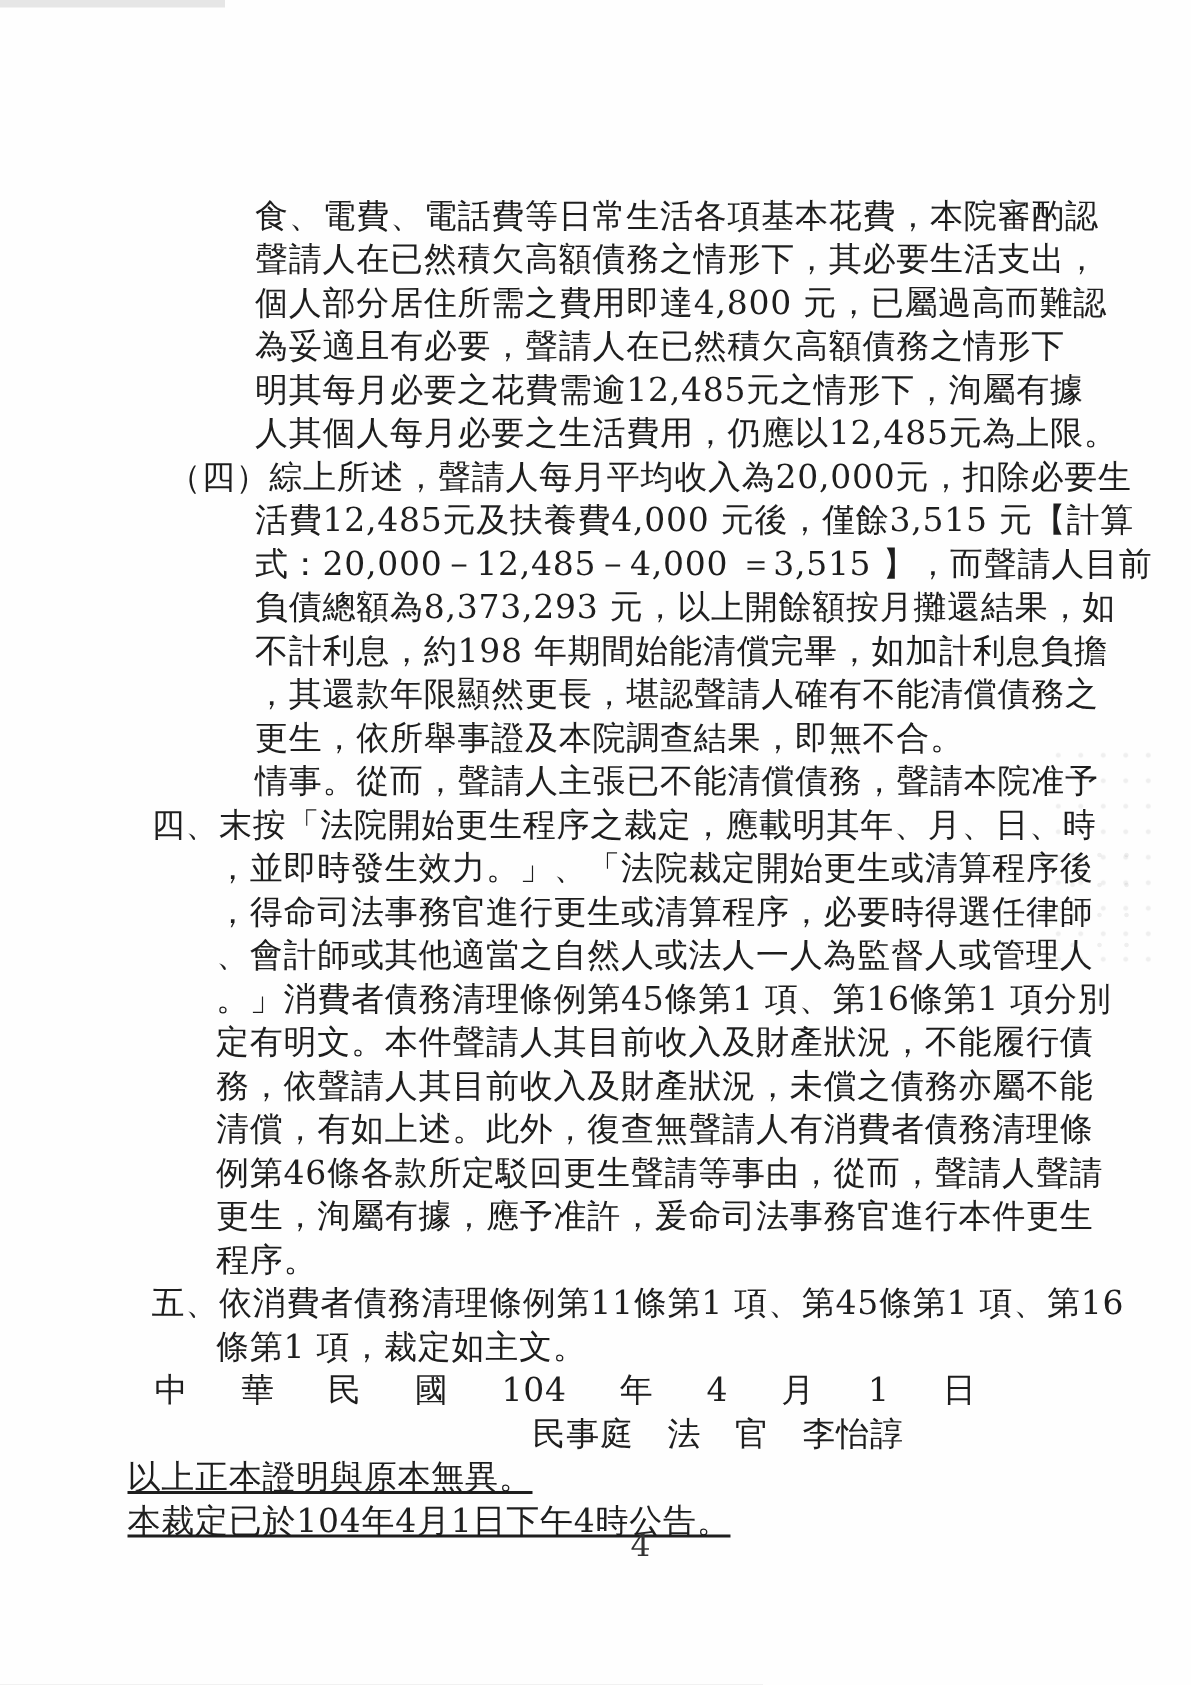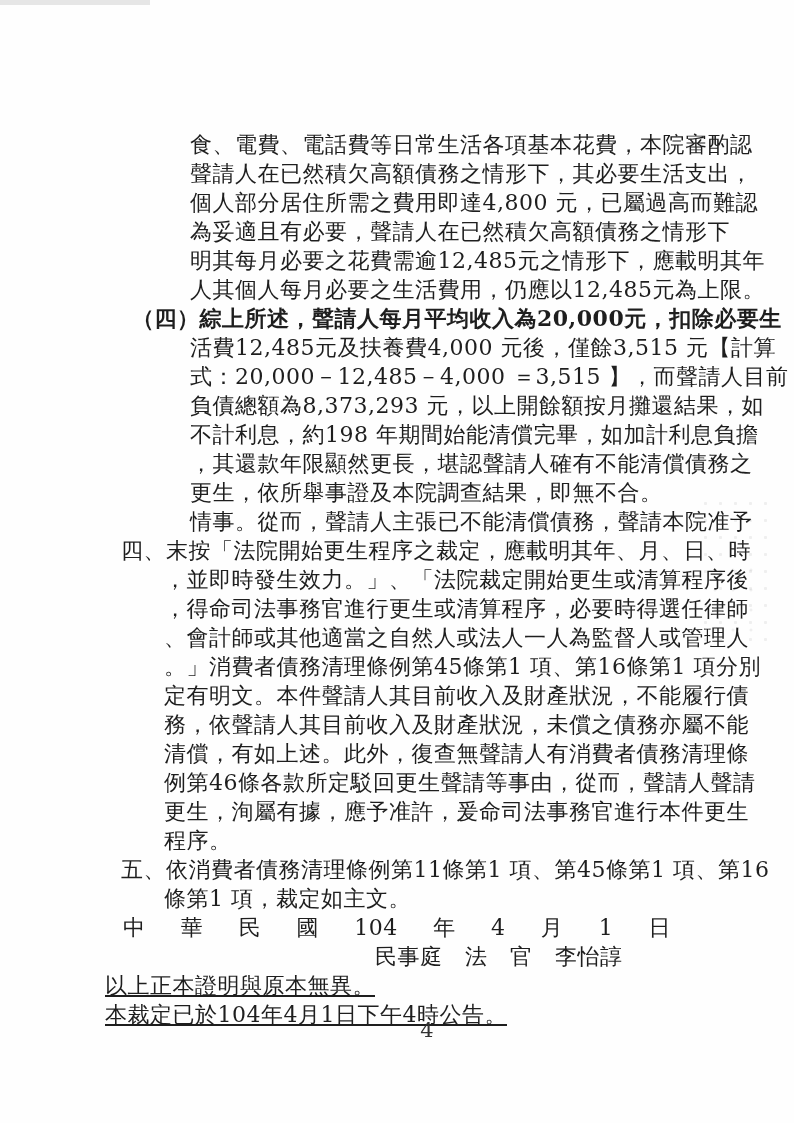--- a/index.html
+++ b/index.html
@@ -18,26 +18,25 @@
     color: #1e1e1e;
   }
   .doc-body {
     position: absolute;
     top: 130px;
     left: 0;
     right: 0;
     font-size: 22px;
     line-height: 29px;
     letter-spacing: 0.5px;
-    margin-left: 20px;
   }
   .line { white-space: pre; }
   
   .cont3  { padding-left: 170px; }  
-  .start2 { padding-left: 112px; font-weight: bold; }  
+  .start2 { padding-left: 112px; }  
   .start1 { padding-left: 101px; }  
   .cont2  { padding-left: 144px; }  
   .flush  { padding-left: 85px; text-decoration: underline;  }  
 
   .date-line {
     display: flex;
     justify-content: space-between;
     margin-left: 103px;
     width: 548px;
   }
@@ -97,21 +96,21 @@
   <div class="artifact-dots"></div>
   <div class="artifact-dots-2"></div>
 
   <div class="doc-body">
 
     <div>
         <div class="line cont3">食、電費、電話費等日常生活各項基本花費，本院審酌認</div>
         <div class="line cont3">聲請人在已然積欠高額債務之情形下，其必要生活支出，</div>
         <div class="line cont3">個人部分居住所需之費用即達4,800 元，已屬過高而難認</div>
         <div class="line cont3">為妥適且有必要，聲請人在已然積欠高額債務之情形下</div>
-        <div class="line cont3">明其每月必要之花費需逾12,485元之情形下，應載明其年</div>
+        <div class="line cont3">明其每月必要之花費需逾12,485元之情形下，洵屬有據</div>
         <div class="line cont3">人其個人每月必要之生活費用，仍應以12,485元為上限。</div>
         <div class="line start2">（四）綜上所述，聲請人每月平均收入為20,000元，扣除必要生</div>
         <div class="line cont3">活費12,485元及扶養費4,000 元後，僅餘3,515 元【計算</div>
         <div class="line cont3">式：20,000－12,485－4,000 ＝3,515 】，而聲請人目前</div>
         <div class="line cont3">負債總額為8,373,293 元，以上開餘額按月攤還結果，如</div>
         <div class="line cont3">不計利息，約198 年期間始能清償完畢，如加計利息負擔</div>
         <div class="line cont3">，其還款年限顯然更長，堪認聲請人確有不能清償債務之</div>
         <div class="line cont3">更生，依所舉事證及本院調查結果，即無不合。</div>
         <div class="line cont3">情事。從而，聲請人主張已不能清償債務，聲請本院准予</div>
         <div class="line start1">四、末按「法院開始更生程序之裁定，應載明其年、月、日、時</div>

